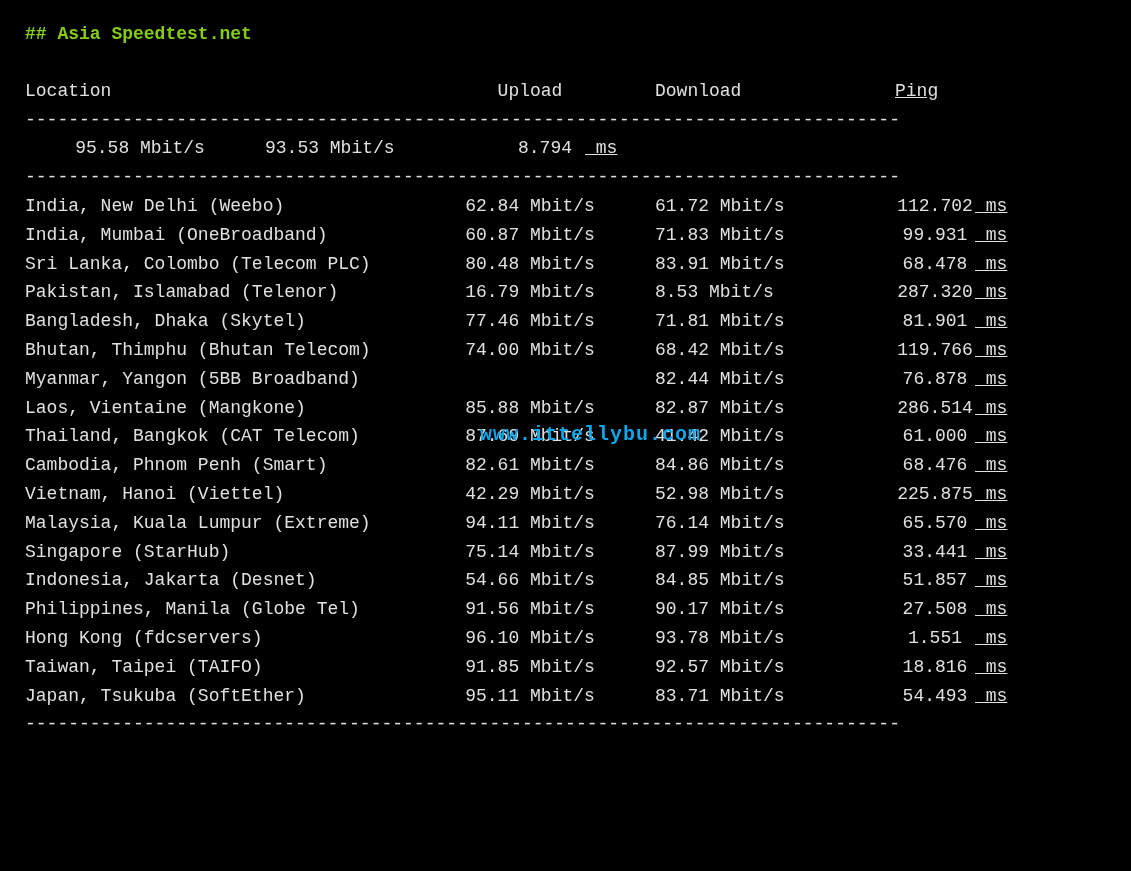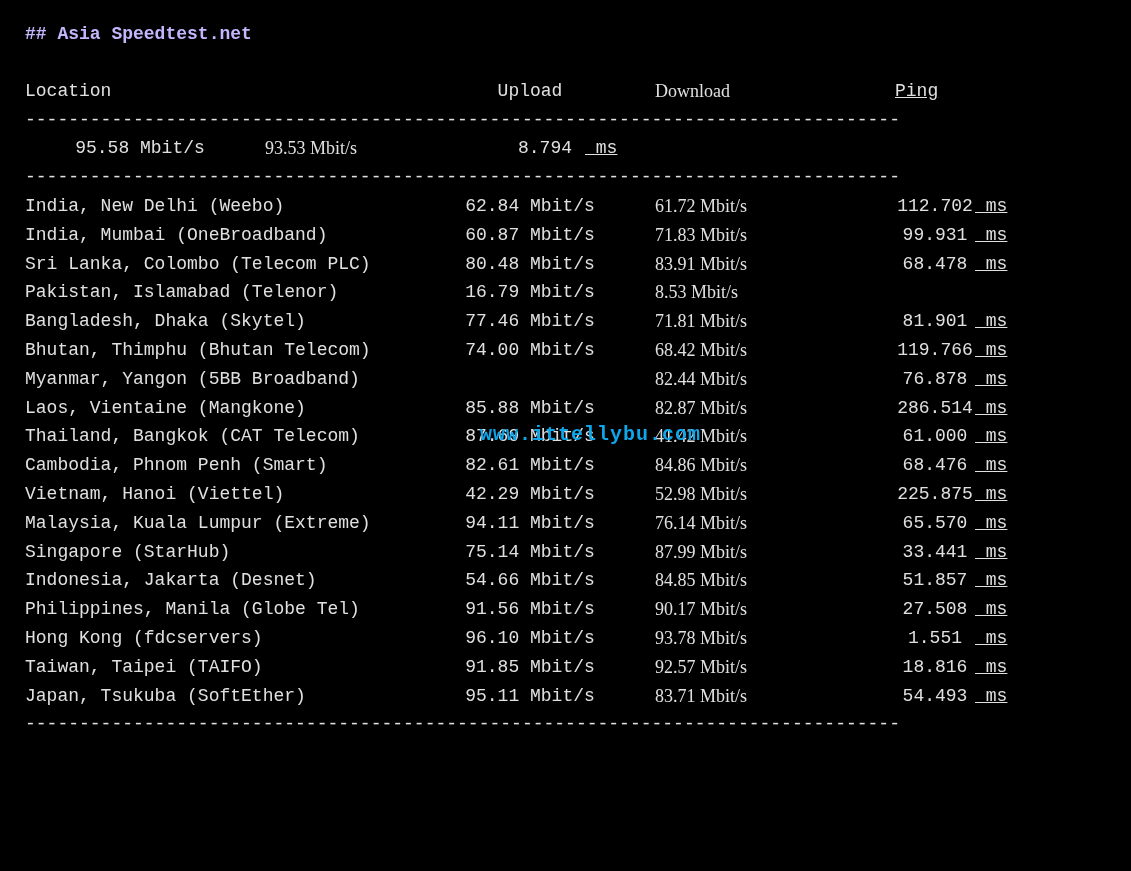--- a/index.html
+++ b/index.html
@@ -6,41 +6,40 @@
       background: #000;
       color: #e0e0e0;
       font-family: 'Consolas', 'Monaco', 'Courier New', monospace;
       font-size: 18px;
       margin: 0;
       padding: 20px 25px;
       line-height: 1.6;
       white-space: nowrap;
     }
     .title {
-      color: #c4b5fd;
+      color: #84cc16;
       font-weight: bold;
       margin-bottom: 28px;
     }
     .row {
       display: flex;
       gap: 10px;
     }
     .col-location {
       width: 380px;
       flex-shrink: 0;
     }
     .col-upload {
       width: 230px;
       flex-shrink: 0;
       text-align: center;
     }
     .col-download {
       width: 230px;
       flex-shrink: 0;
-      font-family: Liberation Serif, serif;
     }
     .col-ping {
       width: 180px;
       flex-shrink: 0;
       text-align: left;
       text-decoration: underline;
     }
     .ping-val {
       display: inline-block;
       width: 80px;
@@ -105,20 +104,21 @@
       <div class="row">
         <div class="col-location">Sri Lanka, Colombo (Telecom PLC)</div>
         <div class="col-upload">80.48 Mbit/s</div>
         <div class="col-download">83.91 Mbit/s</div>
         <div class="col-ping"><span class="ping-val">68.478</span><span> ms</span></div>
       </div>
       <div class="row">
         <div class="col-location">Pakistan, Islamabad (Telenor)</div>
         <div class="col-upload">16.79 Mbit/s</div>
         <div class="col-download">8.53 Mbit/s</div>
+        <div class="col-ping"><span class="ping-val">287.320</span><span> ms</span></div>
       </div>
       <div class="row">
         <div class="col-location">Bangladesh, Dhaka (Skytel)</div>
         <div class="col-upload">77.46 Mbit/s</div>
         <div class="col-download">71.81 Mbit/s</div>
         <div class="col-ping"><span class="ping-val">81.901</span><span> ms</span></div>
       </div>
       <div class="row">
         <div class="col-location">Bhutan, Thimphu (Bhutan Telecom)</div>
         <div class="col-upload">74.00 Mbit/s</div>

